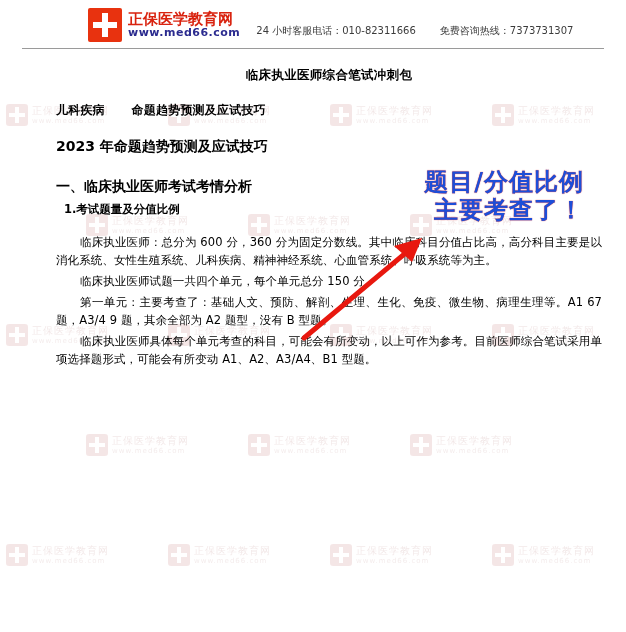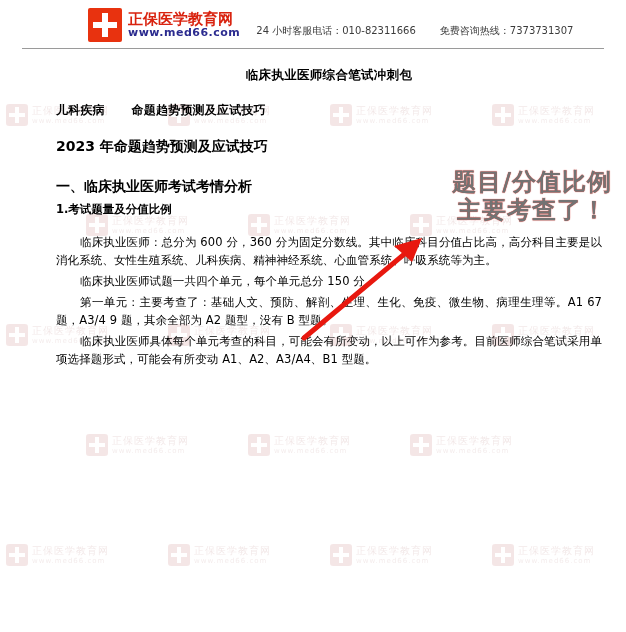--- a/index.html
+++ b/index.html
@@ -166,37 +166,37 @@
     margin: 0 0 18px 0;
   }
   .h3 {
     font-weight: bold;
     font-size: 14px;
     margin: 0 0 2px 0;
   }
   .h4 {
     font-weight: bold;
     font-size: 11.5px;
-    margin: 0 0 14px 0;
+    margin: 0 0 14px 8px;
   }
   .p {
     margin: 0 0 2px 0;
     text-indent: 24px;
     text-align: justify;
     letter-spacing: 0.1px;
   }
 
   
   .annot {
     position: absolute;
-    right: 14px;
+    right: 42px;
     top: 168px;
     z-index: 5;
-    text-align: center;
-    color: #737373;
+    text-align: right;
+    color: #1d4ed8;
     font-weight: bold;
     font-family: "DejaVu Sans", "Liberation Sans", sans-serif;
     line-height: 1.18;
     text-shadow: 0 0 1px #e8180f;
   }
   .annot .l1 { font-size: 24px; letter-spacing: 1px; }
   .annot .l2 { font-size: 24px; letter-spacing: 1px; }
 
   .arrow {
     position: absolute;

